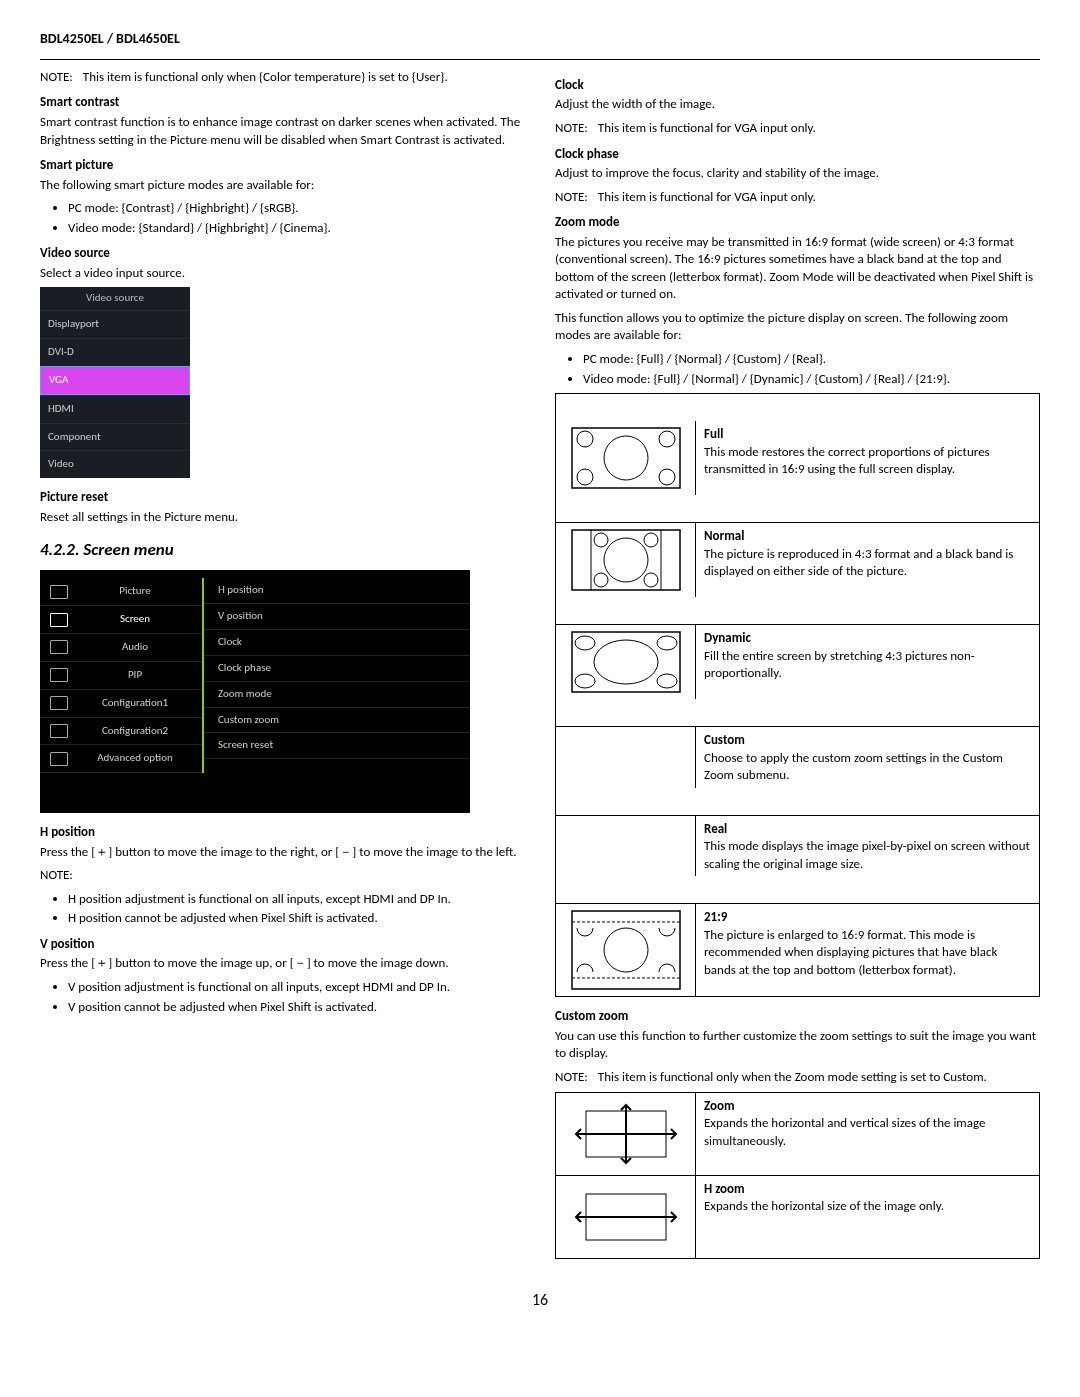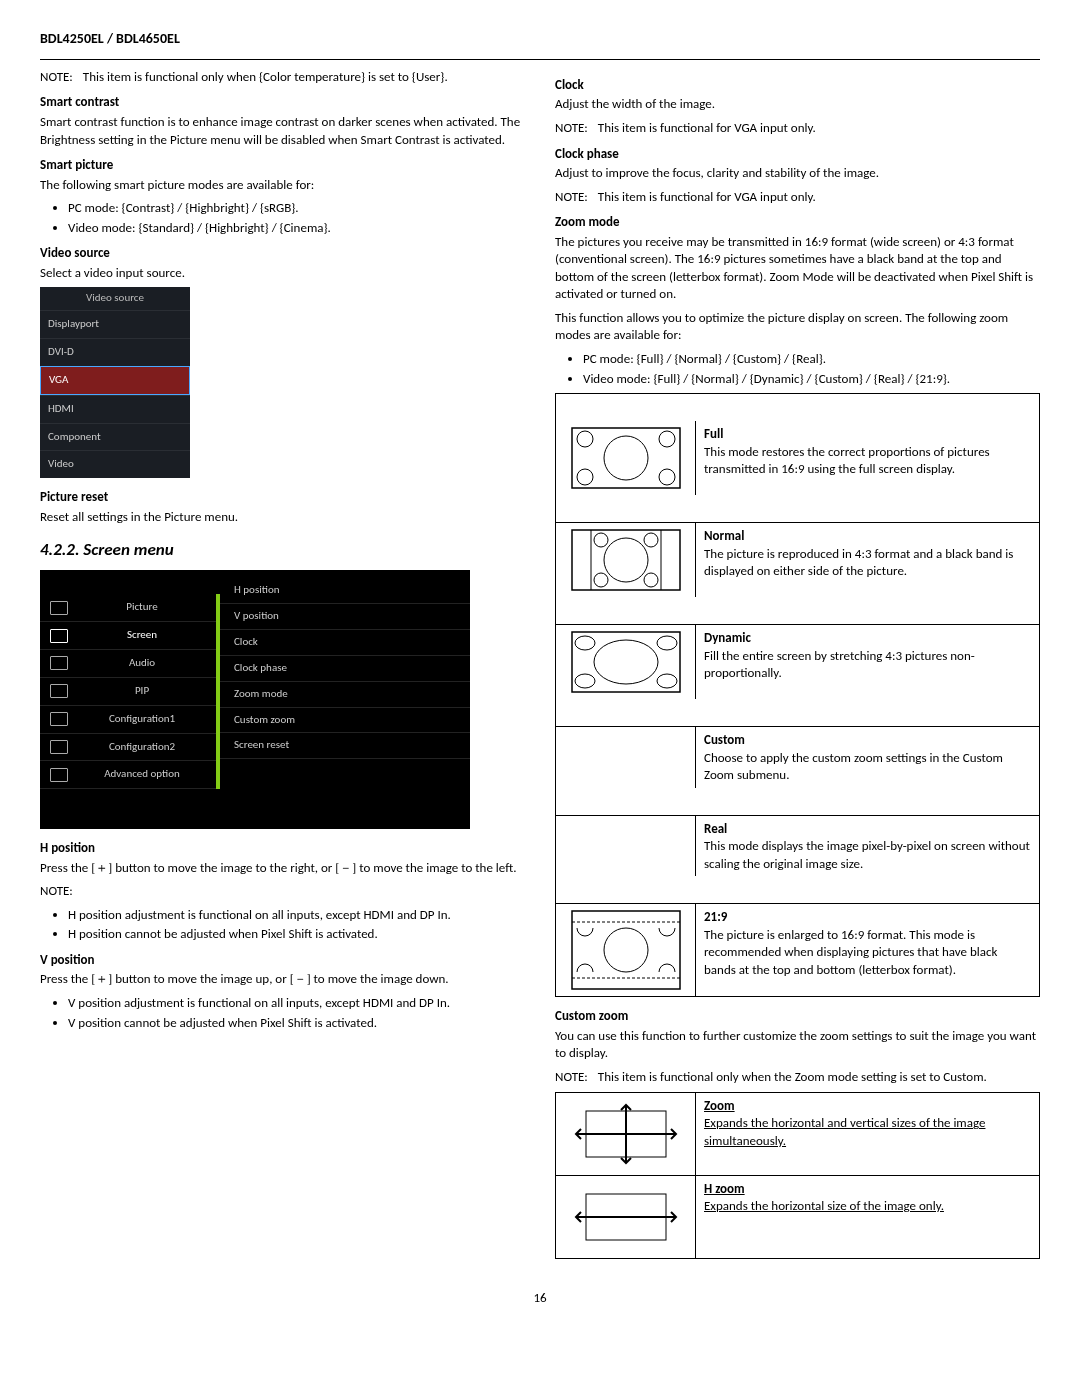--- a/index.html
+++ b/index.html
@@ -47,32 +47,32 @@
   
   .vsrc {
     width: 150px;
     background: #1a1e24;
     color: #ccc;
     font-size: 11px;
     margin: 6px 0 10px 0;
   }
   .vsrc .hdr { text-align: center; padding: 4px 0; color: #bbb; }
   .vsrc .row { padding: 6px 8px; border-top: 1px solid #2a2e34; cursor:pointer;}
-  .vsrc .row.sel { background:#7f1d1d; border:1px solid #4aa8ff; color:#fff;}
+  .vsrc .row.sel { background:#d946ef; border:1px solid #4aa8ff; color:#fff;}
   
   .osd {
     background: #000;
     width: 430px;
     padding: 8px 0 40px 0;
     margin: 6px 0 10px 0;
     display: flex;
     font-size: 11px;
     color: #ccc;
   }
-  .osd-left { width: 180px; border-right: 4px solid #84cc16; margin-top: 16px; }
+  .osd-left { width: 164px; border-right: 2px solid #84cc16; }
   .osd-right { flex: 1; }
   .osd-left .mrow {
     display: flex; align-items: center; gap: 10px;
     padding: 6px 10px; border-bottom:1px solid #222;
   }
   .osd-left .mrow .ic {
     width: 18px; height: 14px; border: 1.5px solid #aaa; border-radius:1px;
     flex-shrink:0;
   }
   .osd-left .mrow.sel { color:#fff; }
@@ -95,27 +95,27 @@
     border-right: 1px solid #000;
     padding: 6px;
     display:flex; align-items:center; justify-content:center;
   }
   .zmcell-txt {
     flex: 1;
     padding: 4px 8px;
   }
   .zmcell-txt .zt { font-weight: bold; }
   
-  .cztable { border:1px solid #000; margin:6px 0 10px 0;text-decoration:underline;}
+  .cztable { border:1px solid #000; margin:6px 0 10px 0;}
   .czrow { display:flex; border-top:1px solid #000;}
   .czrow:first-child { border-top:none;}
   .czimg { width:140px; border-right:1px solid #000; padding:10px; display:flex; align-items:center; justify-content:center;}
   .cztxt { flex:1; padding:4px 8px;}
   .cztxt .zt { font-weight:bold;}
-  .pagenum { text-align:center; margin-top:20px; font-size:13px;}
+  .pagenum { text-align:center; margin-top:20px; font-size:16px;}
 </style>
 </head>
 <body>
 
 <div class="header">BDL4250EL / BDL4650EL</div>
 
 <div class="columns">
 
   <div class="col">
 

